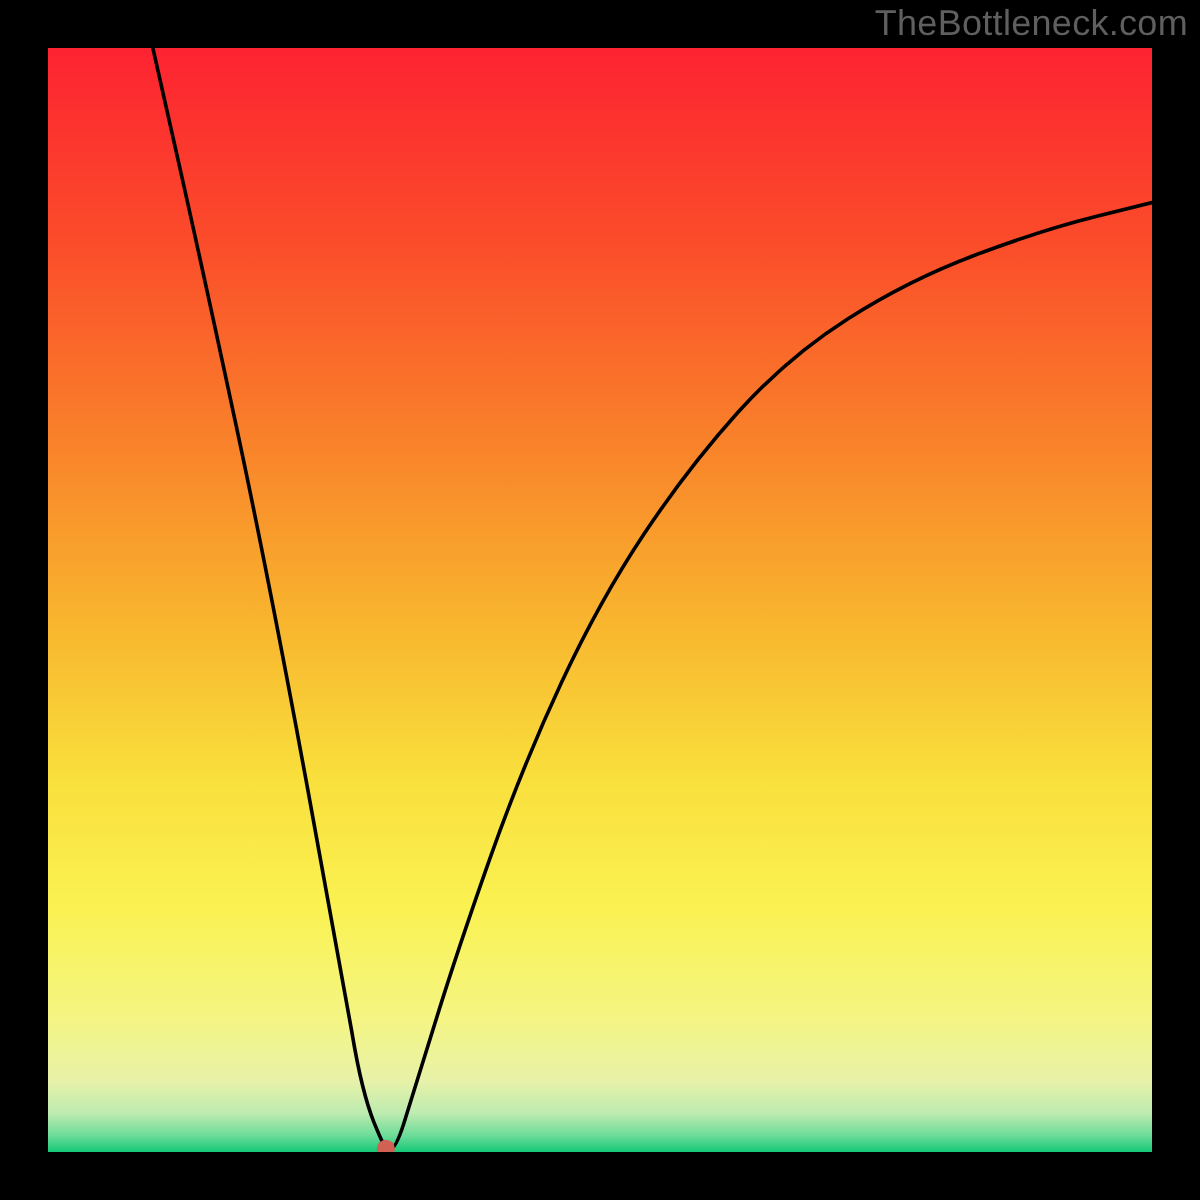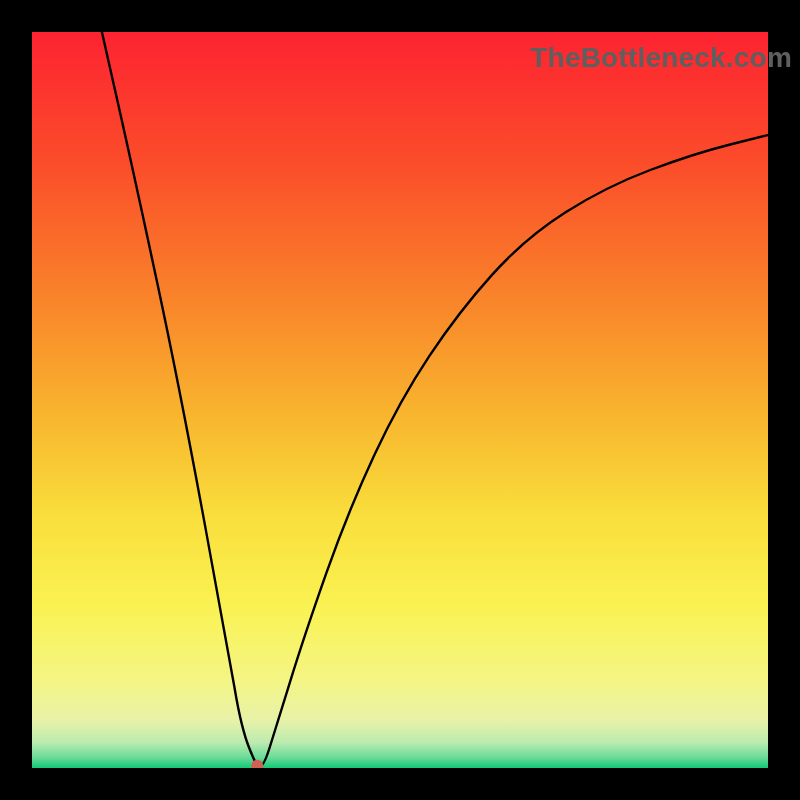--- a/index.html
+++ b/index.html
@@ -15,26 +15,25 @@
     position: relative;
     width: 800px;
     height: 800px;
     background: #000000;
   }
   .watermark {
     position: absolute;
     top: 2px;
     right: 8px;
     color: #5f5f5f;
-    font-size: 28px;
-    font-weight: 700;
+    font-size: 24px;
+    font-weight: 400;
     letter-spacing: 0.2px;
     z-index: 10;
     user-select: none;
-    margin-top: 40px;
   }
   .plot {
     position: absolute;
     left: 32px;
     top: 32px;
     width: 736px;
     height: 736px;
   }
 </style>
 </head>

